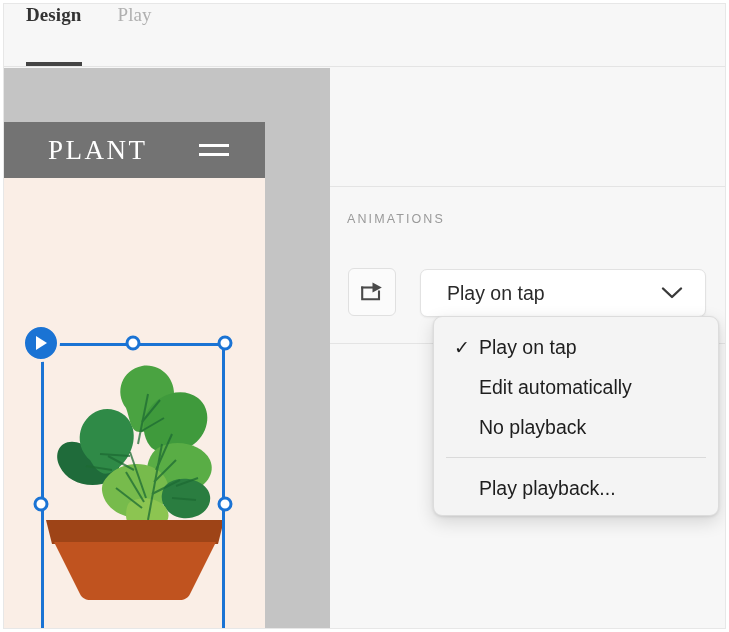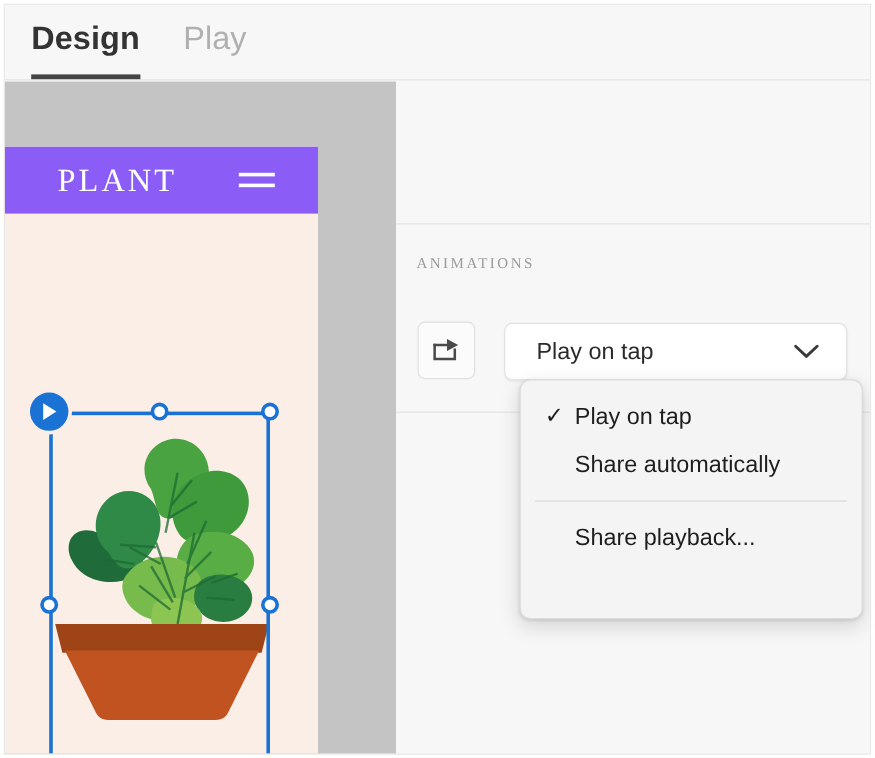--- a/index.html
+++ b/index.html
@@ -45,27 +45,27 @@
     width: 721px; height: 63px;
     background: #f7f7f7;
     border-bottom: 1px solid #e4e4e4;
     display: flex;
     align-items: flex-start;
   }
   .tab {
     position: relative;
     height: 62px;
     display: flex;
-    align-items: center;
-    font-size: 27px;
+    font-size: 19px;
     letter-spacing: .1px;
     color: #b0b0b0;
     cursor: pointer;
     padding: 0 0 6px 0;
     user-select: none;
+    font-family: Liberation Serif, serif;
   }
   .tab-inner { padding: 0 18px; }
   .tab.active { color: #333333; font-weight: 700; }
   .tab.active .tab-underline {
     position: absolute;
     left: 18px; right: 18px;
     bottom: 0px;
     height: 4px;
     background: #444444;
     border-radius: 0;
@@ -85,21 +85,21 @@
     position: absolute;
     left: -4px; top: 54px;
     width: 265px; height: 510px;
     background: #faeee6;
     overflow: hidden;
   }
   .phone-header {
     position: absolute;
     left: 0; top: 0;
     width: 100%; height: 56px;
-    background: #8b5cf6;
+    background: #737373;
     display: flex;
     align-items: center;
   }
   .brand {
     font-family: "Liberation Serif", serif;
     color: #ffffff;
     font-size: 27px;
     letter-spacing: 2.5px;
     margin-left: 48px;
   }
@@ -181,21 +181,20 @@
   .pd-1 { top: 118px; }
   .pd-2 { top: 275px; }
 
   .section-label {
     position: absolute;
     left: 17px; top: 144px;
     font-size: 12.5px;
     letter-spacing: 2.1px;
     color: #9a9a9a;
     font-weight: 400;
-    font-family: Liberation Serif, serif;
   }
 
   .anim-row {
     position: absolute;
     left: 18px; top: 200px;
     display: flex;
     align-items: center;
   }
 
   .icon-btn {
@@ -375,28 +374,31 @@
   </div>
 
   <div class="menu">
 
     <div class="menu-item">
       <span class="menu-check">✓</span>
       <span>Play on tap</span>
     </div>
 
     <div class="menu-item">
-      <span>Share automatically</span>
-    </div>
-
+      <span>Edit automatically</span>
+    </div>
+
+    <div class="menu-item">
+      <span>No playback</span>
+    </div>
 
     <div class="menu-sep"></div>
 
     <div class="menu-item">
-      <span>Share playback...</span>
+      <span>Play playback...</span>
     </div>
 
   </div>
 
   <div class="window-border"></div>
   <div class="outer-edge"></div>
 
 </div>
 
 </body></html>

